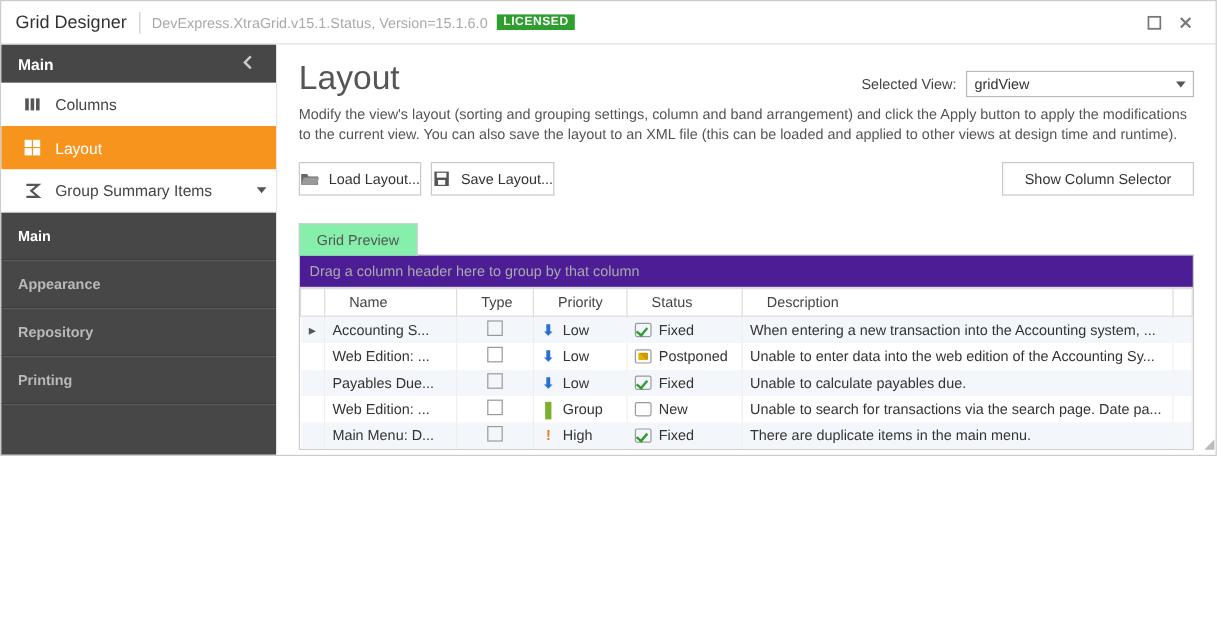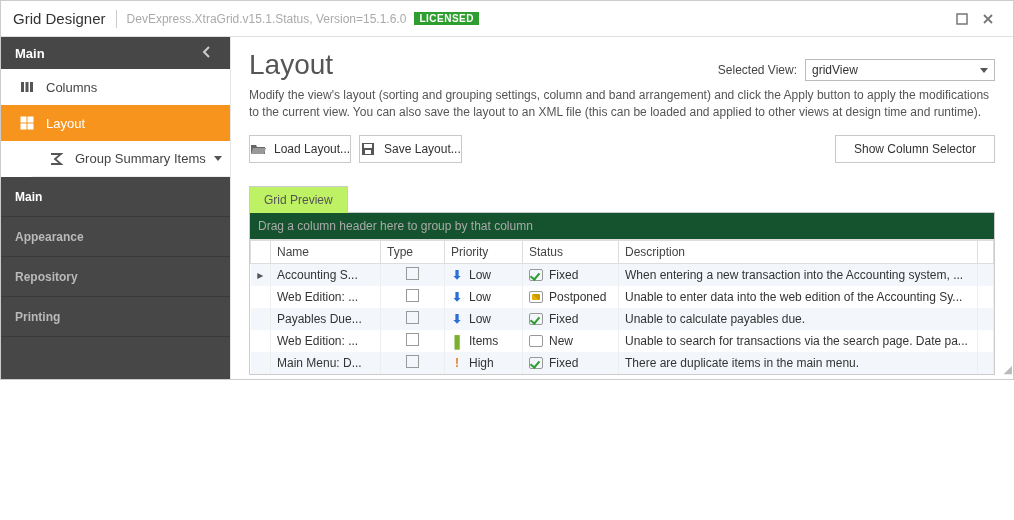--- a/index.html
+++ b/index.html
@@ -20,21 +20,21 @@
   .sidebar { width: 230px; display: flex; flex-direction: column; border-right: 1px solid #e6e6e6; }
   .side-panel { background: #474747; color: #fff; display:flex; align-items:center; }
   .side-top { height: 32px; padding: 0 14px; font-weight: bold; font-size: 13px; justify-content: space-between; }
   .side-top .chev-left { color:#ccc; }
   .side-tree { background: #fff; }
   .tree-item { height: 36px; display: flex; align-items: center; padding: 0 14px; color: #444; gap: 10px; cursor: pointer; border-left: 3px solid transparent;}
   .tree-item.active { background: #f7941e; color: #fff; }
   .tree-item.active .icon svg * { stroke:#fff; fill:#fff; }
   .tree-item .icon { width: 18px; display:flex; justify-content:center; }
   .tree-item .label { font-size: 13px; }
-  .tree-item.summary { border-bottom: 1px solid #eee; position:relative;margin-left:29px; }
+  .tree-item.summary { border-bottom: 1px solid #eee; position:relative; }
   .tree-item.summary::after { content:""; position:absolute; right:8px; top:15px; width:0; height:0; border-left:4px solid transparent; border-right:4px solid transparent; border-top:5px solid #555; }
 
   .side-accordion { flex:1; display:flex; flex-direction:column; }
   .acc-item { background:#474747; color:#b9b9b9; height:40px; display:flex; align-items:center; padding:0 14px; font-size:12px; font-weight:bold; cursor:pointer; border-bottom:1px solid #3a3a3a;}
   .acc-item.selected { color:#fff; }
   .acc-fill { flex:1; background:#474747; }
 
   
   .main { flex:1; padding: 12px 18px 14px 18px; display:flex; flex-direction:column; overflow:hidden; }
   .main-header { display:flex; align-items:flex-start; justify-content:space-between; margin-bottom:6px;}
@@ -46,26 +46,26 @@
 
   .description { color:#555; line-height:1.4; margin-bottom:14px; font-size:12px;}
 
   .toolbar-row { display:flex; align-items:center; gap:8px; margin-bottom:22px; }
   .toolbar-row .spacer { flex:1; }
   .btn { height:28px; border:1px solid #c9c9c9; background:#fff; display:flex; align-items:center; justify-content:center; padding:0 0; font-size:12px; color:#333; gap:8px; cursor:pointer; }
   .btn.disabled { color:#aaa; cursor:default; }
   .btn .bicon { width:16px; height:16px; display:flex; align-items:center; justify-content:center; }
 
   .tabstrip { display:flex; }
-  .tab { border:1px solid #ccc; border-bottom:none; padding:6px 14px; font-size:12px; color:#555; background:#bef264; position:relative; top:1px; cursor:pointer;}
+  .tab { border:1px solid #ccc; border-bottom:none; padding:6px 14px; font-size:12px; color:#555; background:#86efac; position:relative; top:1px; cursor:pointer;}
   .grid-wrap { border:1px solid #ccc; }
-  .group-panel { background:#14532d; color:#aaa; padding:6px 8px; font-size:12px; border-bottom:1px solid #ddd; }
+  .group-panel { background:#4c1d95; color:#aaa; padding:6px 8px; font-size:12px; border-bottom:1px solid #ddd; }
 
   table.grid { width:100%; border-collapse:collapse; table-layout:fixed; }
-  table.grid th { background:#fff; text-align:left; font-weight:normal; color:#444; padding:4px 6px; border:1px solid #ddd; font-size:12px; height:22px; }
+  table.grid th { background:#fff; text-align:left; font-weight:normal; color:#444; padding:4px 20px; border:1px solid #ddd; font-size:12px; height:22px; }
   table.grid td { padding:3px 6px; border-right:1px solid #eee; font-size:12px; height:21px; white-space:nowrap; overflow:hidden; text-overflow:ellipsis; }
   table.grid tr.alt td { background:#f3f7fc; }
   table.grid td.selcell { width:18px; text-align:center; background:#fff; }
   table.grid td.chkcell { text-align:center; }
   .rowptr { color:#555; }
   .chk { display:inline-block; width:13px; height:13px; border:1px solid #999; }
 
   .prio { display:flex; align-items:center; gap:6px; }
   .prio-ic { width:12px; height:12px; display:inline-flex; align-items:center; justify-content:center; font-weight:bold;}
   .arrow-down { color:#2b6fd6; }
@@ -294,21 +294,21 @@
                 <td>Unable to calculate payables due.</td>
                 <td></td>
               </tr>
               <tr>
                 <td class="selcell"></td>
                 <td>Web Edition: ...</td>
                 <td class="chkcell"><span class="chk"></span></td>
                 <td>
                   <span class="prio">
                     <span class="prio-ic arrow-mid">❚</span>
-                    <span>Items</span>
+                    <span>Group</span>
                   </span>
                 </td>
                 <td>
                   <span class="status">
                     <span class="status-ic new"></span>
                     <span>New</span>
                   </span>
                 </td>
                 <td>Unable to search for transactions via the search page. Date pa...</td>
                 <td></td>

